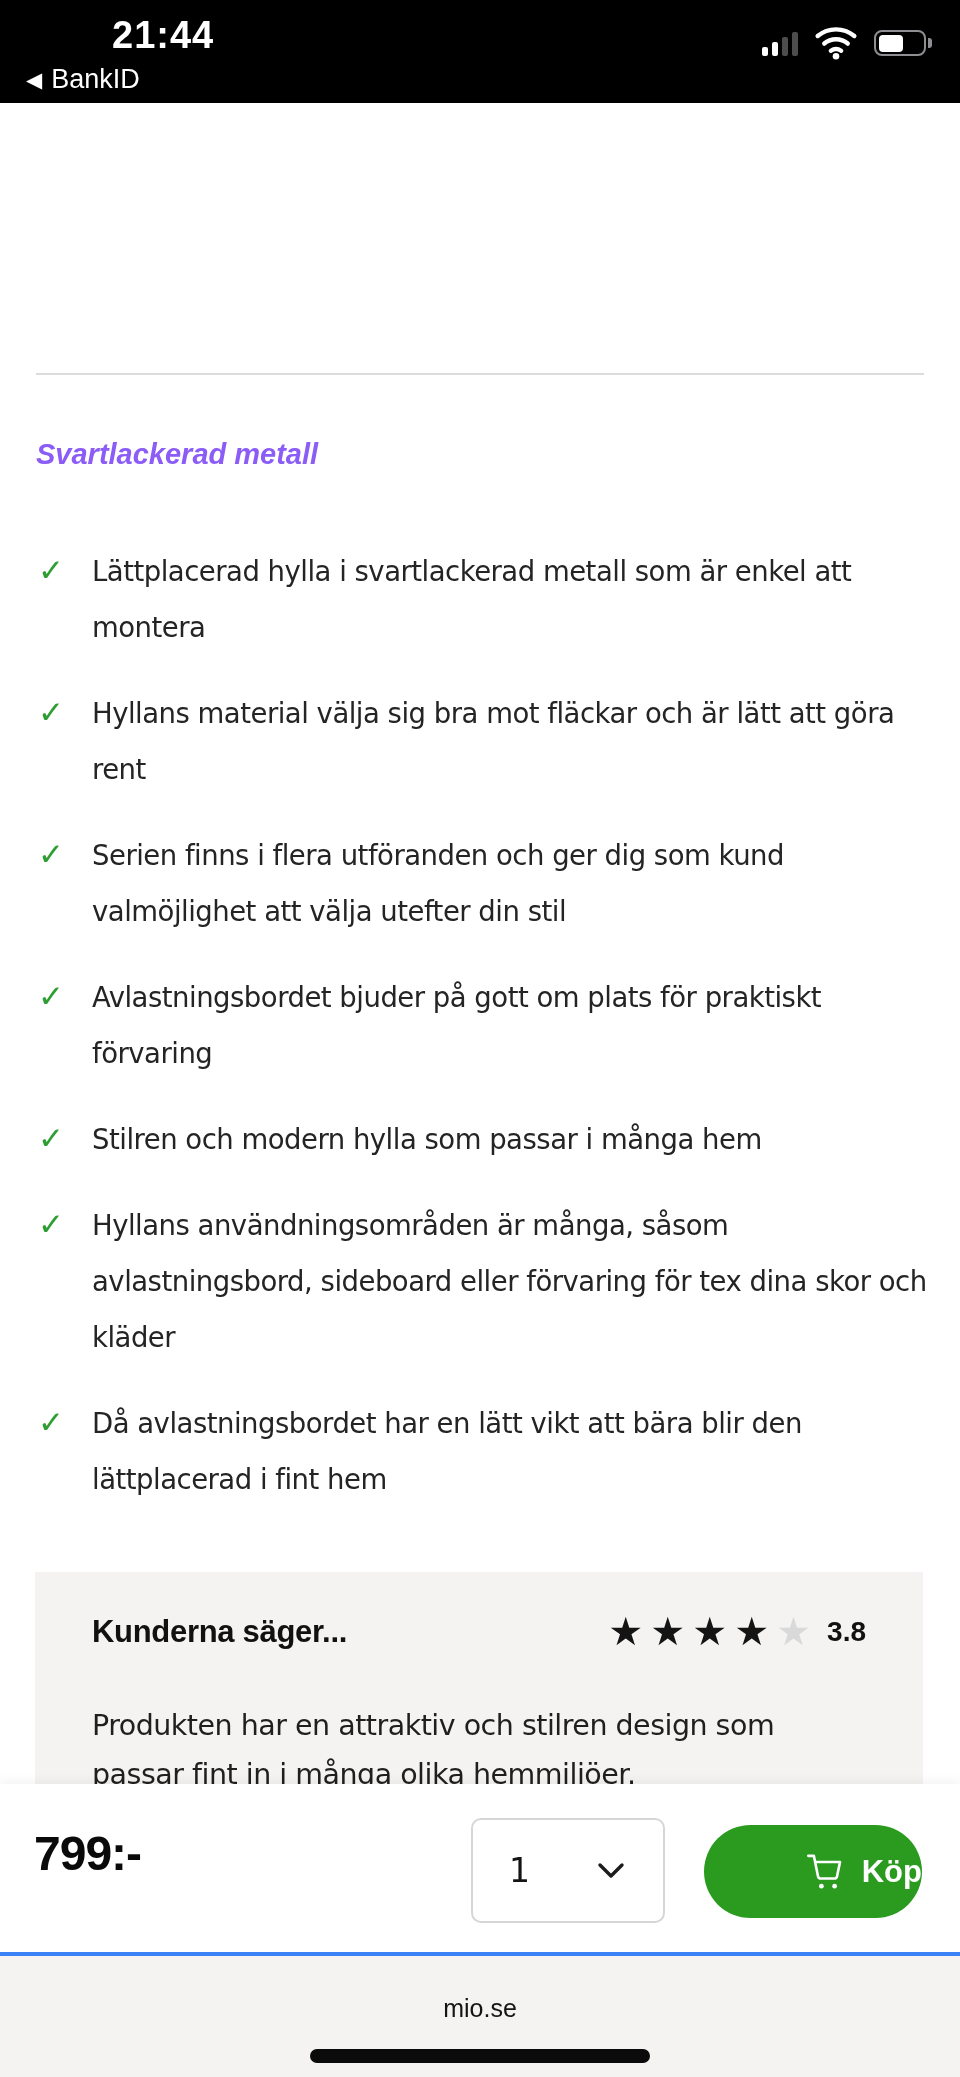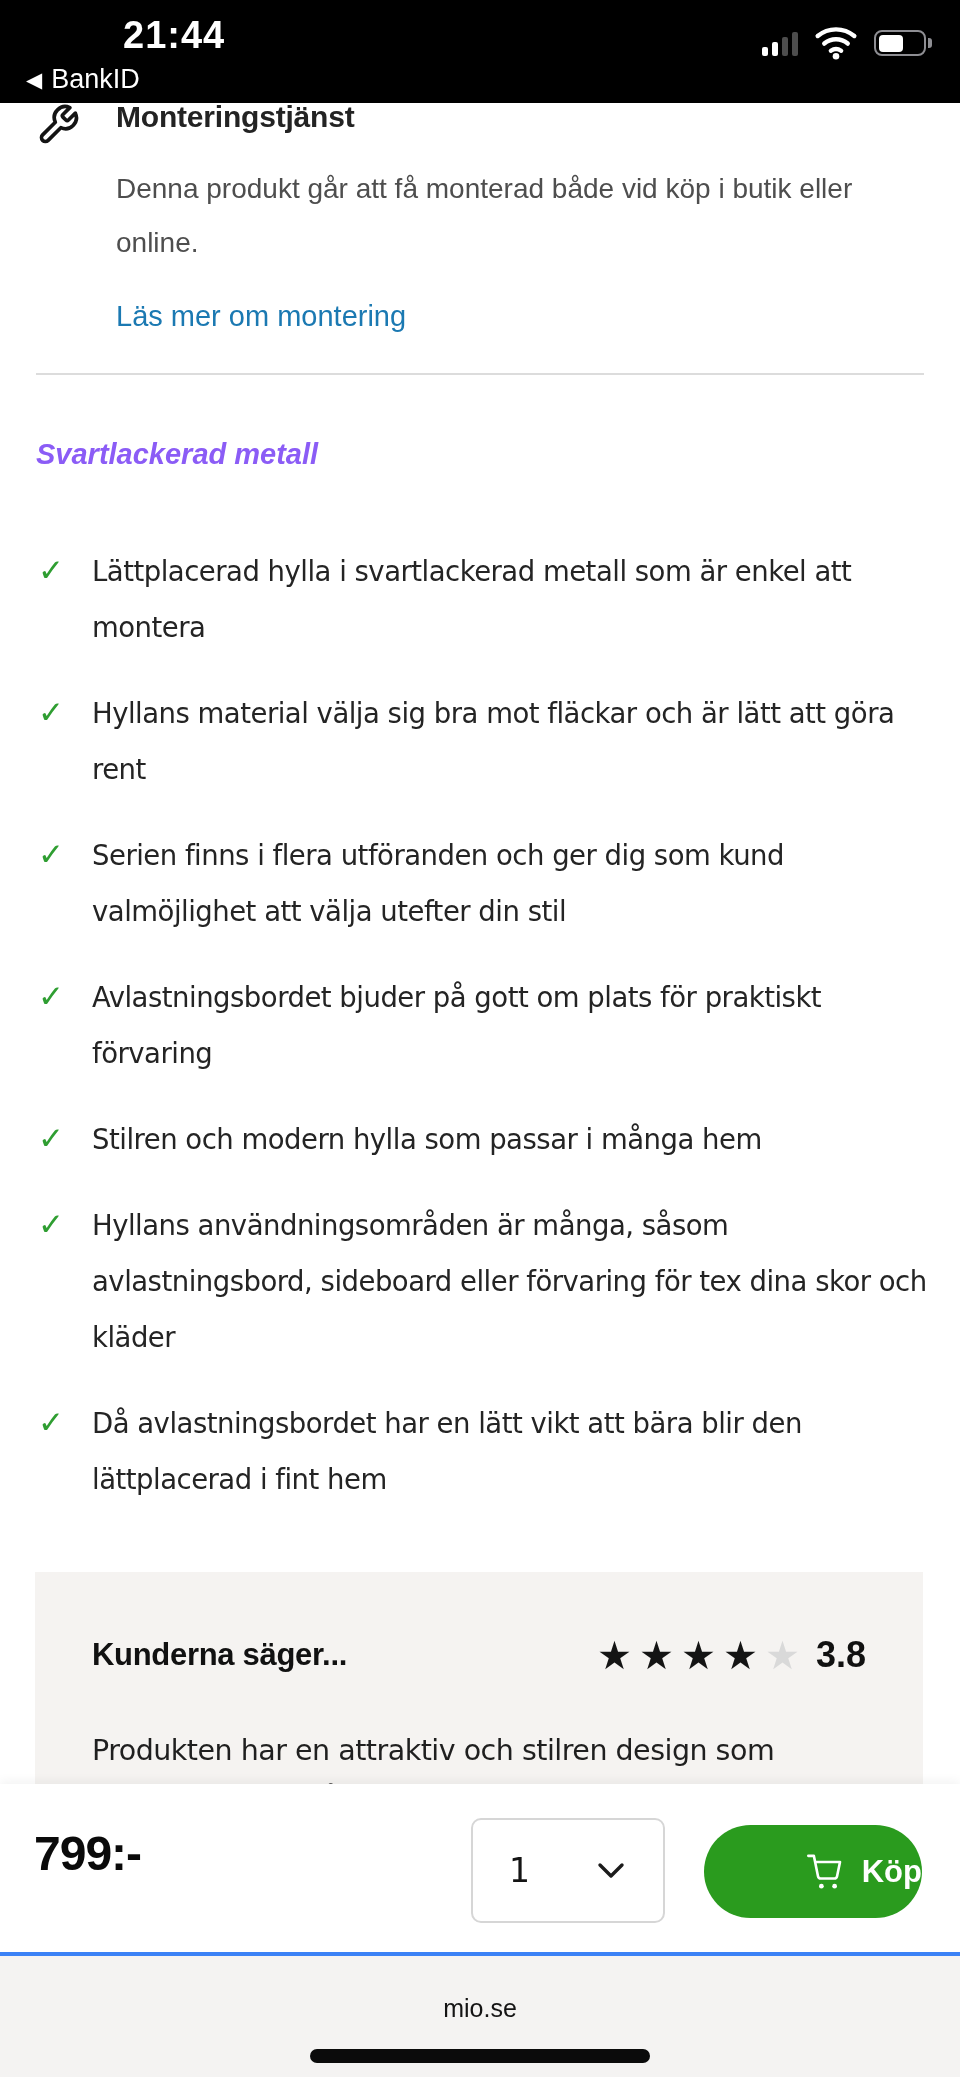--- a/index.html
+++ b/index.html
@@ -13,21 +13,21 @@
   *{box-sizing:border-box;margin:0;padding:0;}
   html,body{margin:0;background:#777;}
   #app{
     position:relative;width:960px;height:2077px;margin:0 auto;
     background:#ffffff;overflow:hidden;
     font-family:"Liberation Sans",sans-serif;color:#242424;
   }
 
   
   .status-bar{position:absolute;top:0;left:0;width:960px;height:103px;background:#000;color:#fff;z-index:60;}
-  .sb-time{position:absolute;left:123px;top:14px;font-size:38px;font-weight:700;letter-spacing:1px;}
+  .sb-time{position:absolute;left:112px;top:14px;font-size:38px;font-weight:700;letter-spacing:1px;}
   .sb-back{position:absolute;left:26px;top:64px;display:flex;align-items:center;gap:9px;font-size:27px;color:#fff;cursor:default;}
   .sb-back .tri{font-size:21px;line-height:1;}
   .sb-icons{position:absolute;right:34px;top:26px;display:flex;align-items:center;gap:16px;height:34px;}
   .sig{display:flex;align-items:flex-end;gap:4px;height:26px;}
   .sig i{display:block;width:6px;border-radius:2px;background:#fff;}
   .sig i:nth-child(1){height:9px;}
   .sig i:nth-child(2){height:14px;}
   .sig i:nth-child(3){height:19px;background:#4d4d4d;}
   .sig i:nth-child(4){height:24px;background:#4d4d4d;}
   .batt{position:relative;width:52px;height:26px;}
@@ -49,28 +49,28 @@
   
   .features{position:absolute;left:38px;top:543px;width:900px;list-style:none;}
   .features li{display:flex;align-items:flex-start;margin-bottom:30px;}
   .features .chk{flex:0 0 54px;font-size:31px;line-height:56px;color:var(--check-green);}
   .features .ftxt{
     width:838px;font-size:27.5px;line-height:56px;color:#242424;
     font-family:"DejaVu Sans","Liberation Sans",sans-serif;letter-spacing:-0.5px;
   }
 
   
-  .reviews-card{position:absolute;left:35px;top:1572px;width:888px;height:380px;background:var(--card-bg);padding:62px 57px 0 57px;}
+  .reviews-card{position:absolute;left:35px;top:1572px;width:888px;height:380px;background:var(--card-bg);padding:40px 57px 0 57px;}
   .rc-head{display:flex;align-items:center;justify-content:space-between;}
   .rc-title{font-size:31px;font-weight:700;color:#111;letter-spacing:-0.3px;}
   .rc-rating{display:flex;align-items:center;gap:16px;}
   .stars{display:flex;gap:7px;font-size:39px;line-height:1;}
   .star.filled{color:var(--star-filled);}
   .star.empty{color:var(--star-empty);}
-  .rc-score{font-size:36px;font-weight:700;color:#111;}
+  .rc-score{font-size:28px;font-weight:700;color:#111;}
   .rc-excerpt{
     margin-top:50px;width:780px;font-size:28.5px;line-height:49px;color:#1f1f1f;
     font-family:"DejaVu Sans","Liberation Sans",sans-serif;letter-spacing:-0.5px;
   }
 
   
   .buy-bar{position:absolute;left:0;top:1784px;width:960px;height:168px;background:#fff;z-index:40;box-shadow:0 -3px 10px rgba(0,0,0,0.05);}
   .price{position:absolute;left:34px;top:42px;font-size:48px;font-weight:800;color:#0a0a0a;letter-spacing:-1px;}
   .qty-select{
     position:absolute;left:471px;top:34px;width:194px;height:105px;
@@ -118,28 +118,20 @@
         <circle cx="12" cy="16.2" r="1.8" fill="#ffffff"></circle>
       </svg>
       <span class="batt">
         <span class="shell"></span>
           <span class="fill"></span>
           <span class="nub"></span>
       </span>
     </div>
   </div>
 
-  <section class="assembly">
-    <svg class="wrench" viewBox="0 0 24 24">
-      <path d="M14.7 6.3a1 1 0 0 0 0 1.4l1.6 1.6a1 1 0 0 0 1.4 0l3.77-3.77a6 6 0 0 1-7.94 7.94l-6.91 6.91a2.12 2.12 0 0 1-3-3l6.91-6.91a6 6 0 0 1 7.94-7.94l-3.76 3.76z" fill="none" stroke="currentColor" stroke-width="2" stroke-linecap="round" stroke-linejoin="round"></path>
-    </svg>
-    <h2 class="a-title">Monteringstjänst</h2>
-    <p class="a-desc">Denna produkt går att få monterad både vid köp i butik eller online.</p>
-    <a class="a-link">Läs mer om montering</a>
-  </section>
 
   <div class="divider"></div>
 
   <h3 class="material-heading">Svartlackerad metall</h3>
 
   <ul class="features">
     <li>
       <span class="chk">✓</span>
       <span class="ftxt">Lättplacerad hylla i svartlackerad metall som är enkel att montera</span>
     </li>

